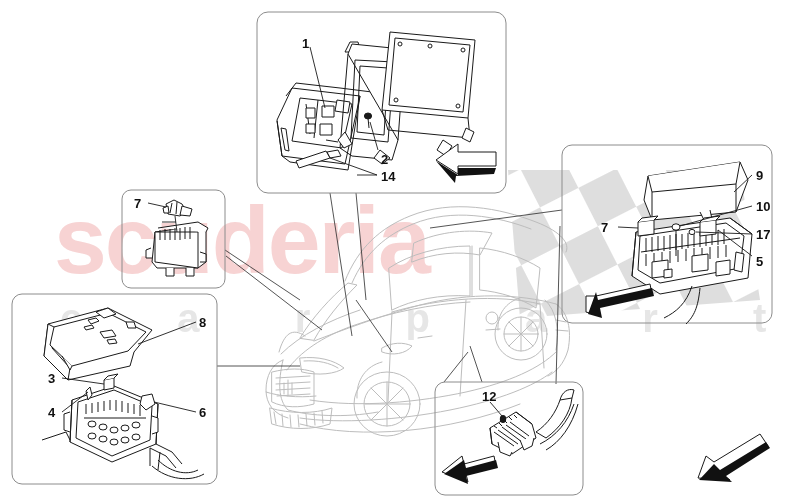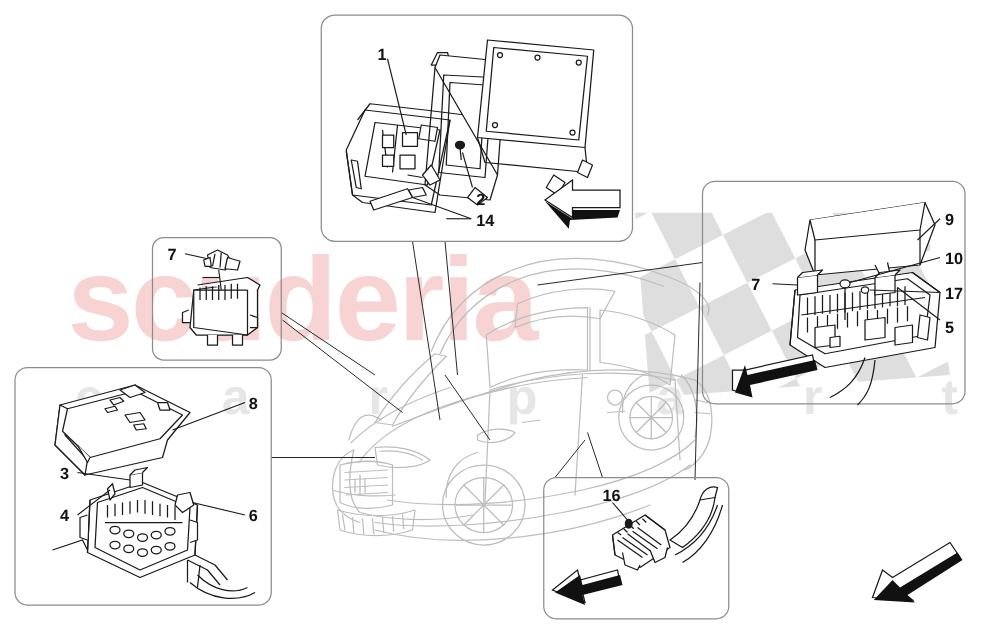--- a/index.html
+++ b/index.html
@@ -372,15 +372,15 @@
   <div class="lbl" style="left:756px;top:200px">10</div>
   <div class="lbl" style="left:601px;top:221px">7</div>
   <div class="lbl" style="left:756px;top:228px">17</div>
   <div class="lbl" style="left:756px;top:255px">5</div>
 
   <div class="lbl" style="left:199px;top:316px">8</div>
   <div class="lbl" style="left:48px;top:372px">3</div>
   <div class="lbl" style="left:48px;top:406px">4</div>
   <div class="lbl" style="left:199px;top:406px">6</div>
 
-  <div class="lbl" style="left:482px;top:390px">16</div>
+  <div class="lbl" style="left:482px;top:390px">12</div>
 
 </div>
 
 </body></html>

